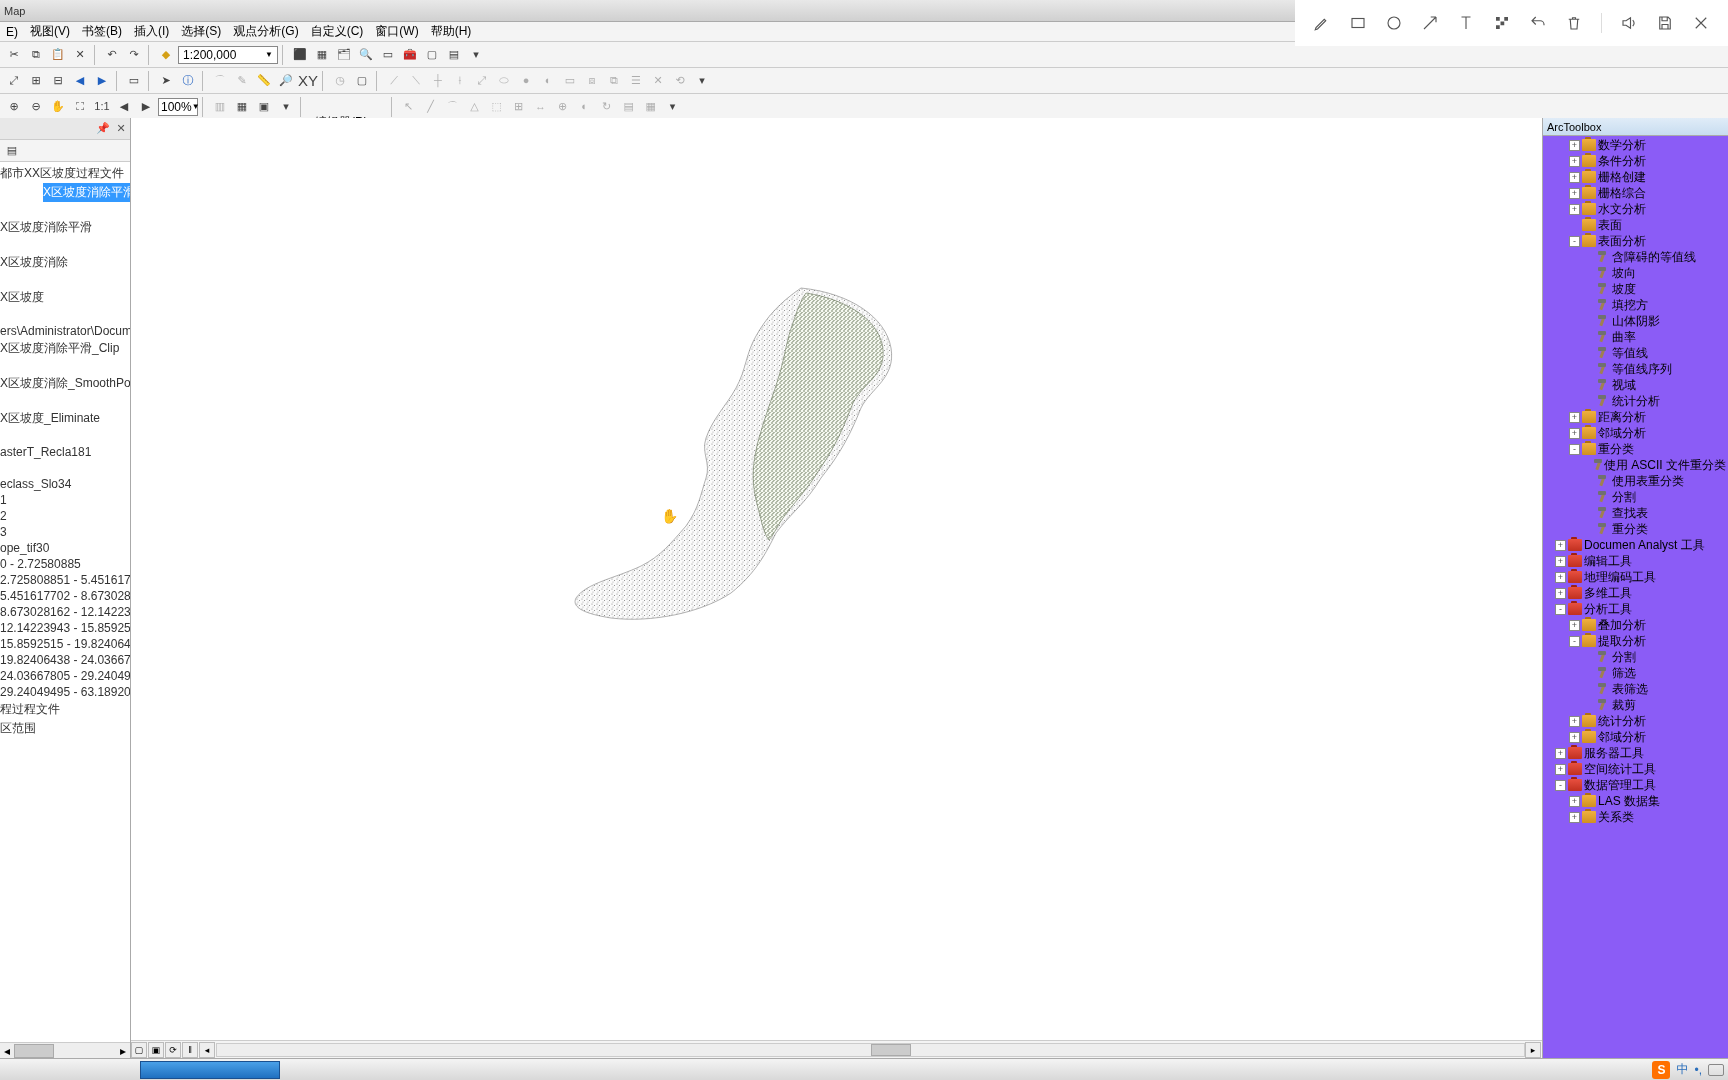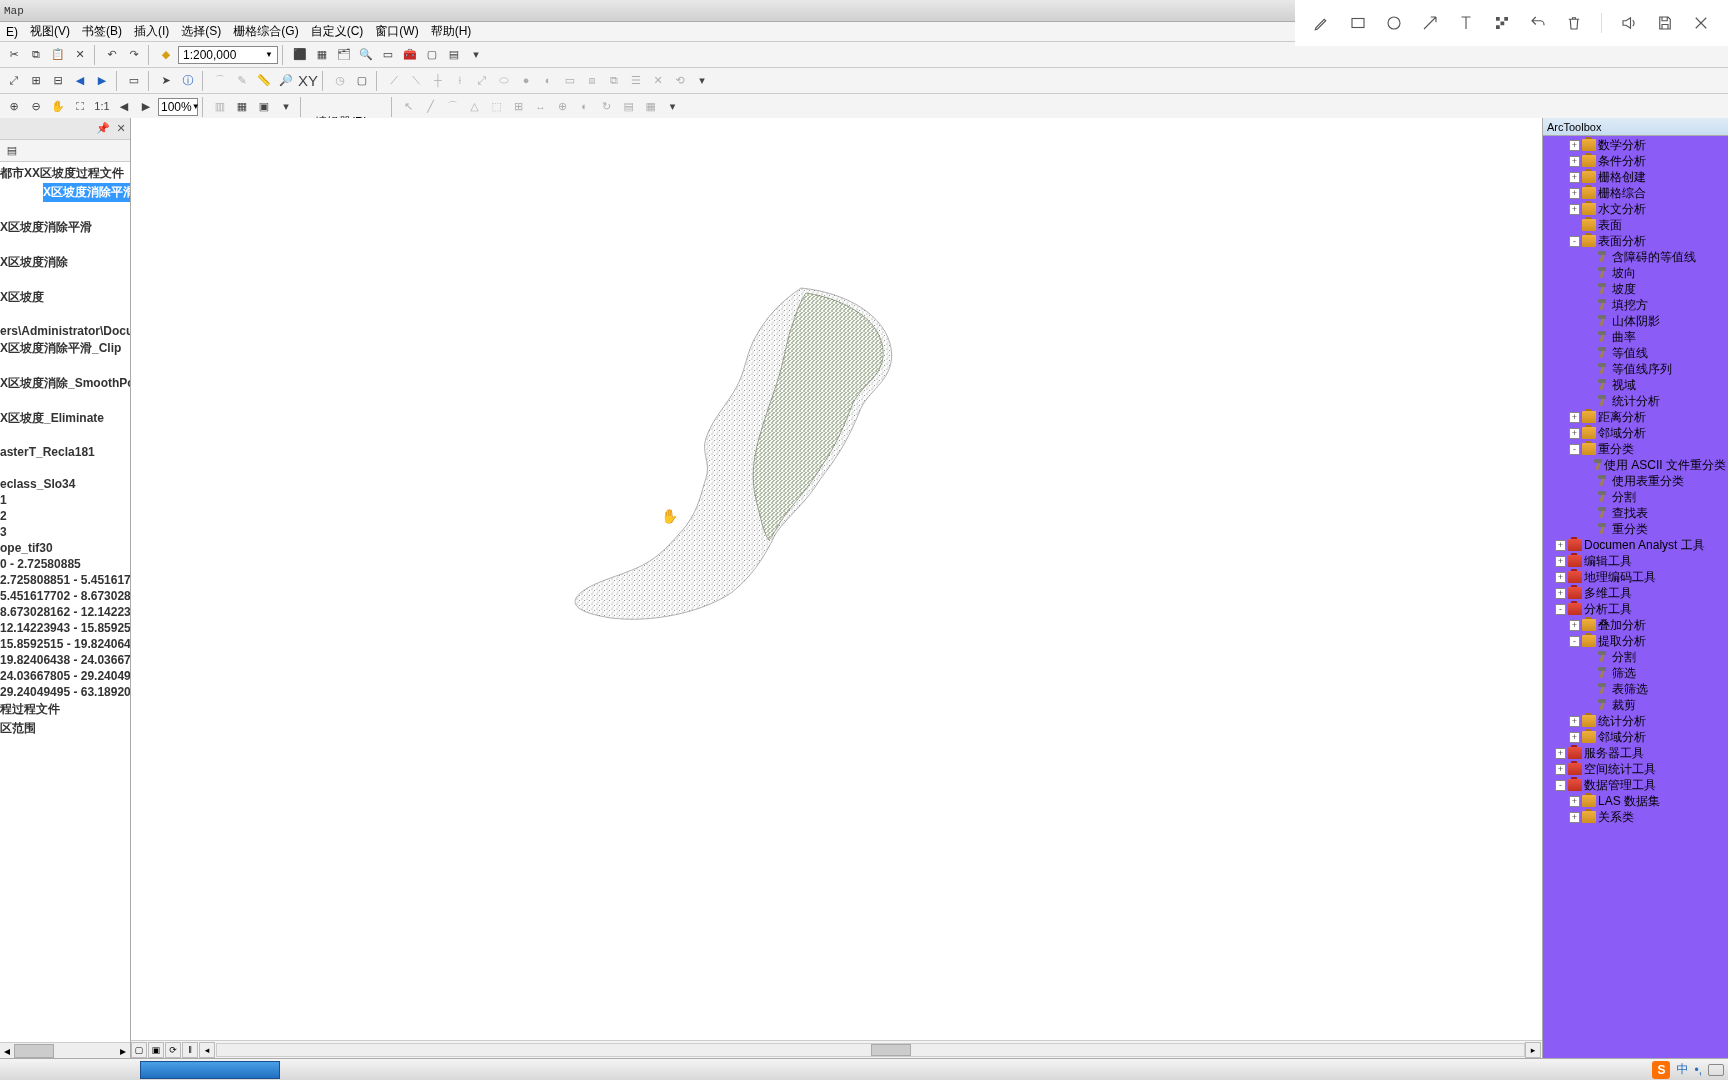--- a/index.html
+++ b/index.html
@@ -1,20 +1,20 @@
 <!DOCTYPE html>
 <html><head>
 <meta charset="utf-8">
 <style>
 * { margin: 0; padding: 0; box-sizing: border-box; font-family: "Microsoft YaHei", "SimSun", Arial, sans-serif; font-size: 12px; }
 body { width: 1728px; height: 1080px; background: #f0f0f0; overflow: hidden; position: relative; }
 
 
 .titlebar { height: 22px; background: linear-gradient(#e8e8e8, #d0d0d0); display: flex; align-items: center; padding: 0 4px; color: #333; border-bottom: 1px solid #aaa; }
-.titlebar .title { font-size: 11px; font-family: Liberation Mono, monospace; }
+.titlebar .title { font-size: 11px; }
 
 
 .top-action-bar { position: absolute; top: 0; right: 0; height: 46px; background: #fff; display: flex; align-items: center; gap: 18px; padding: 0 18px; z-index: 1000; }
 .top-action-bar .act-icon { width: 18px; height: 18px; display: flex; align-items: center; justify-content: center; color: #555; cursor: pointer; }
 .top-action-bar svg { width: 18px; height: 18px; stroke: #555; fill: none; stroke-width: 1.5; }
 
 
 .menubar { height: 20px; background: #f4f4f4; display: flex; align-items: center; border-bottom: 1px solid #ccc; }
 .menubar .menu-item { padding: 0 6px; cursor: pointer; }
 
@@ -33,21 +33,21 @@
 
 
 .main-area { position: absolute; top: 118px; left: 0; right: 0; bottom: 22px; display: flex; }
 
 
 .toc-panel { width: 131px; background: #fff; border-right: 1px solid #aaa; display: flex; flex-direction: column; overflow: hidden; }
 .toc-panel-header { height: 22px; background: #e8e8e8; border-bottom: 1px solid #ccc; display: flex; align-items: center; justify-content: flex-end; padding: 0 2px; gap: 4px; }
 .toc-panel-header .hicon { width: 14px; height: 14px; cursor: pointer; color: #555; font-size: 11px; text-align: center; }
 .toc-toolbar { height: 22px; background: #f4f4f4; border-bottom: 1px solid #ccc; display: flex; align-items: center; padding: 0 2px; gap: 2px; }
 .toc-tree { flex: 1; overflow: hidden; padding: 2px 0; font-size: 11px; color: #333; }
-.toc-item { padding: 1px 18px; white-space: nowrap; cursor: pointer; font-weight: bold; }
+.toc-item { padding: 1px 18px; white-space: nowrap; cursor: pointer; }
 .toc-item.selected { background: #3399ff; color: #fff; margin-left: 43px; }
 .toc-item.indent1 { padding-left: 0; }
 .toc-scrollbar { height: 16px; background: #eee; border-top: 1px solid #ccc; display: flex; align-items: center; }
 .toc-scrollbar .thumb { height: 14px; width: 40px; background: #ccc; border: 1px solid #aaa; }
 
 
 .map-view { flex: 1; background: #fff; position: relative; border-right: 1px solid #aaa; overflow: hidden; }
 .map-shape { position: absolute; top: 160px; left: 420px; width: 360px; height: 360px; }
 .map-shape svg { width: 100%; height: 100%; }
 .hand-cursor { position: absolute; top: 390px; left: 530px; font-size: 14px; color: #666; }
@@ -151,21 +151,21 @@
       </svg>
     </div>
 </div>
 
 <div class="menubar">
   <div class="menu-item">E)</div>
   <div class="menu-item">视图(V)</div>
   <div class="menu-item">书签(B)</div>
   <div class="menu-item">插入(I)</div>
   <div class="menu-item">选择(S)</div>
-  <div class="menu-item">栅格综合(G)</div>
+  <div class="menu-item">观点分析(G)</div>
   <div class="menu-item">自定义(C)</div>
   <div class="menu-item">窗口(W)</div>
   <div class="menu-item">帮助(H)</div>
 </div>
 
 <div class="toolbar-row">
   <div class="tool-btn">
       <span class="u">✂</span>
     </div>
   <div class="tool-btn">

